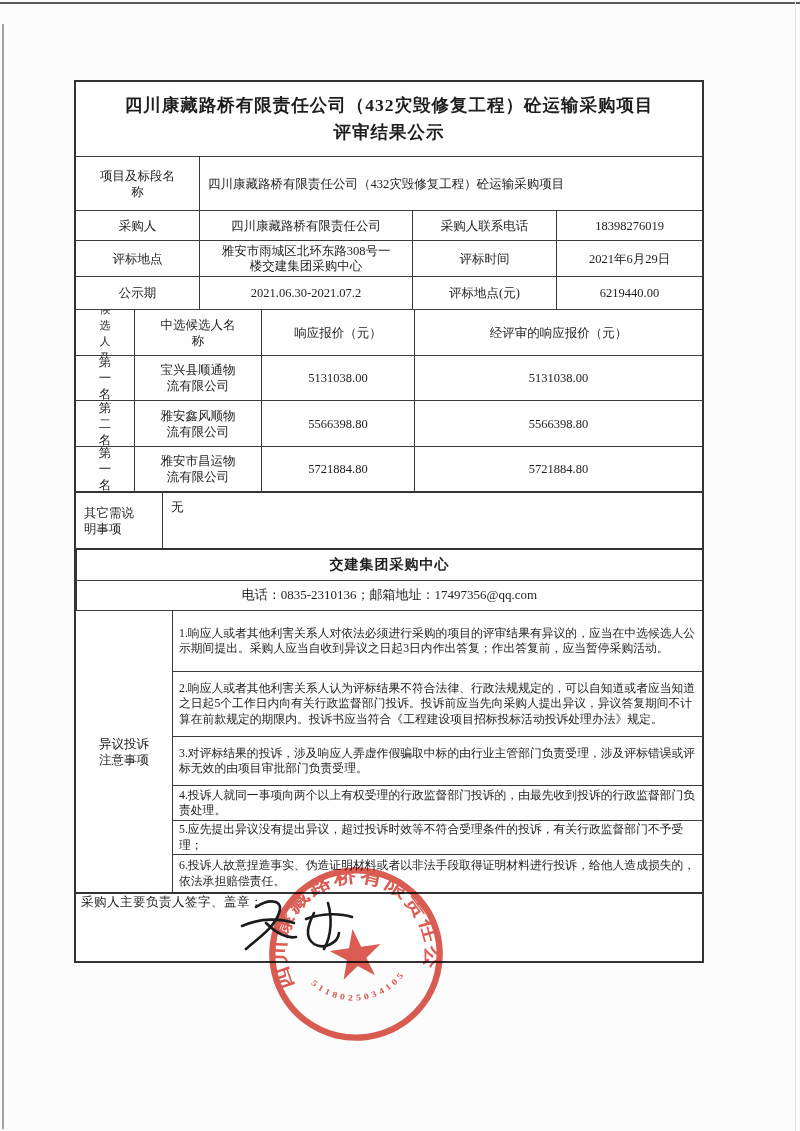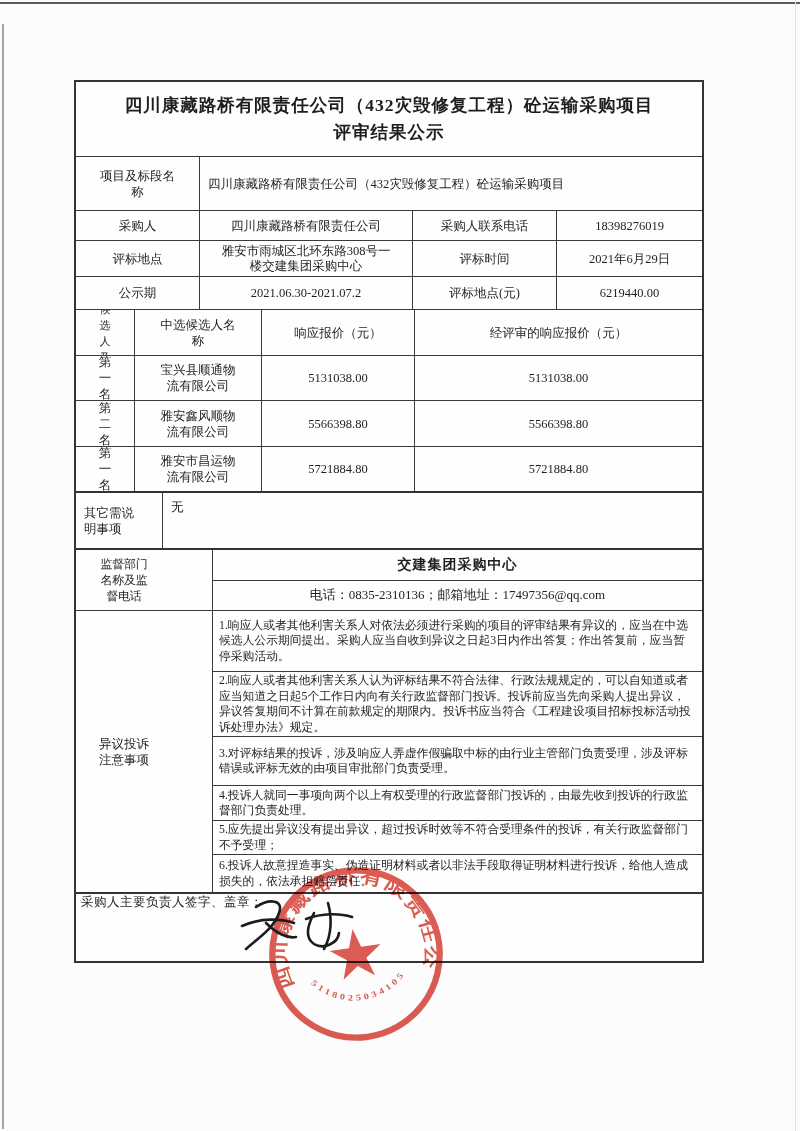--- a/index.html
+++ b/index.html
@@ -34,21 +34,21 @@
   .w-l2{width:144px;flex:none;}
   .w-rank{width:58px;flex:none;font-size:11px;}
   .w-name{width:127px;flex:none;}
   .w-price{width:153px;flex:none;}
   .w-other{width:86px;flex:none;}
   .w-sup{width:96px;flex:none;}
 
   .title-row{height:74px;display:flex;flex-direction:column;align-items:center;justify-content:center;}
   .title-line{font-size:17.5px;font-weight:700;line-height:27px;letter-spacing:1px;text-align:center;}
 
-  .stack{display:flex;flex-direction:column;flex:1;margin-left:40px;}
+  .stack{display:flex;flex-direction:column;flex:1;}
   .stack > div{border-top:1px solid #3a3a3a;}
   .stack > div:first-child{border-top:none;}
 
   .sup-name{height:30px;display:flex;align-items:center;justify-content:center;
             font-size:14px;font-weight:600;letter-spacing:1px;}
   .sup-contact{height:31px;display:flex;align-items:center;justify-content:center;font-size:13px;}
 
   .obj-item{display:flex;align-items:center;padding:2px 6px;font-size:11.8px;line-height:15.5px;
             text-align:left;overflow:hidden;}
 
@@ -130,21 +130,20 @@
   </div>
 
   <div class="row" style="height:57px;border-top:2px solid #333;">
     <div class="cell w-other left" style="text-align:left;">
       <span style="display:inline-block;width:56px;">其它需说明事项</span>
     </div>
     <div class="cell grow left" style="align-items:flex-start;padding-top:6px;">无</div>
   </div>
 
   <div class="row" style="height:62px;border-top:2px solid #333;">
-    <div class="cell w-sup" style="font-size:12px;letter-spacing:-.3px;">监督部门名称及监督电话</div>
     <div class="stack" style="border-left:1px solid #3a3a3a;">
       <div class="sup-name">交建集团采购中心</div>
       <div class="sup-contact">电话：0835-2310136；邮箱地址：17497356@qq.com</div>
     </div>
   </div>
 
   <div class="row">
     <div class="cell w-sup" style="font-size:12.5px;">异议投诉注意事项</div>
     <div class="stack" style="border-left:1px solid #3a3a3a;">
       <div class="obj-item" style="height:60px">1.响应人或者其他利害关系人对依法必须进行采购的项目的评审结果有异议的，应当在中选候选人公示期间提出。采购人应当自收到异议之日起3日内作出答复；作出答复前，应当暂停采购活动。</div>

